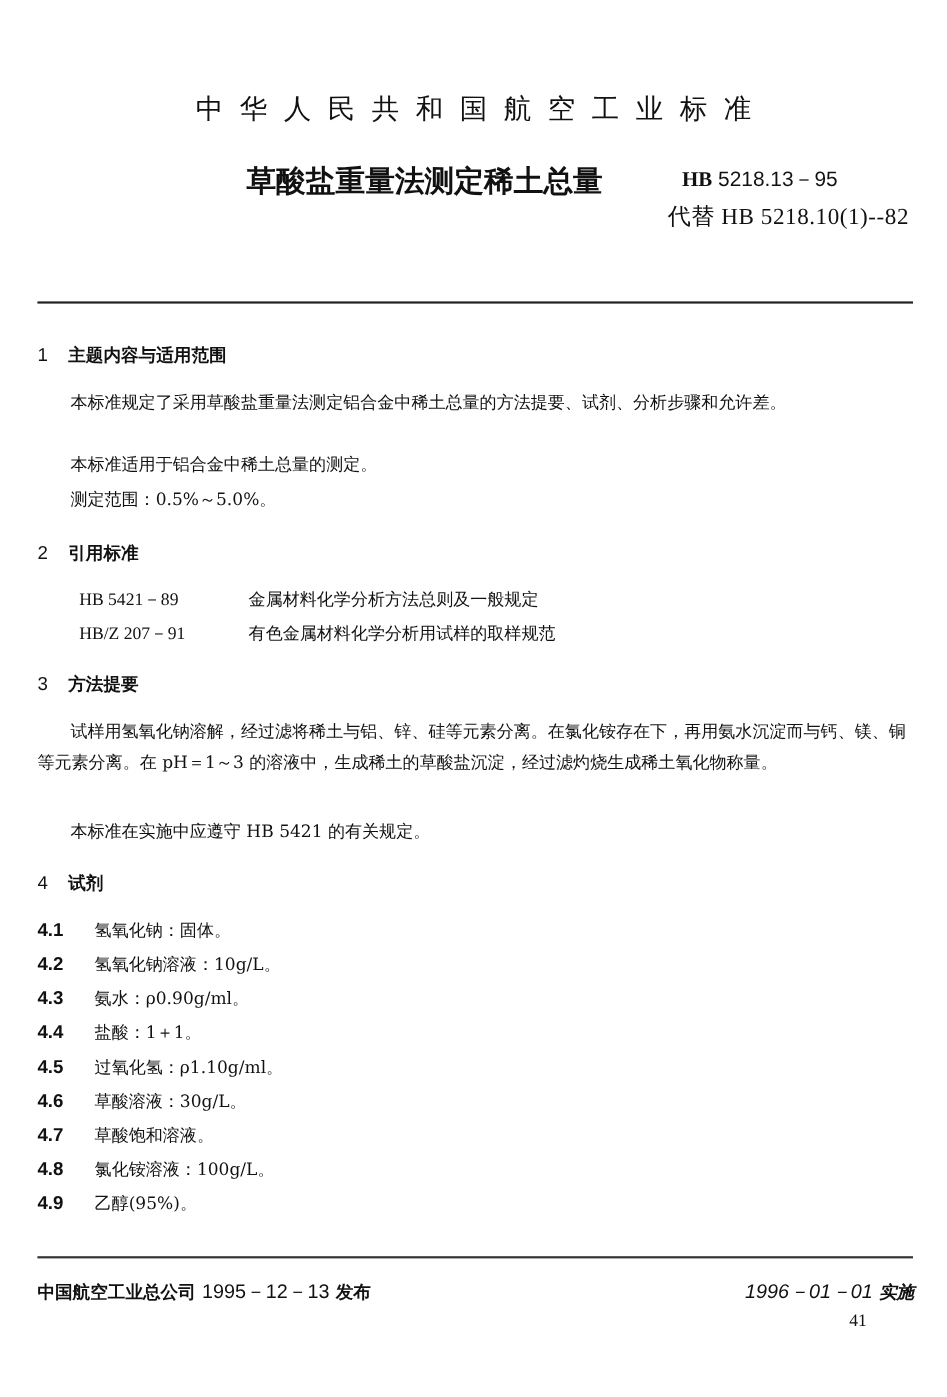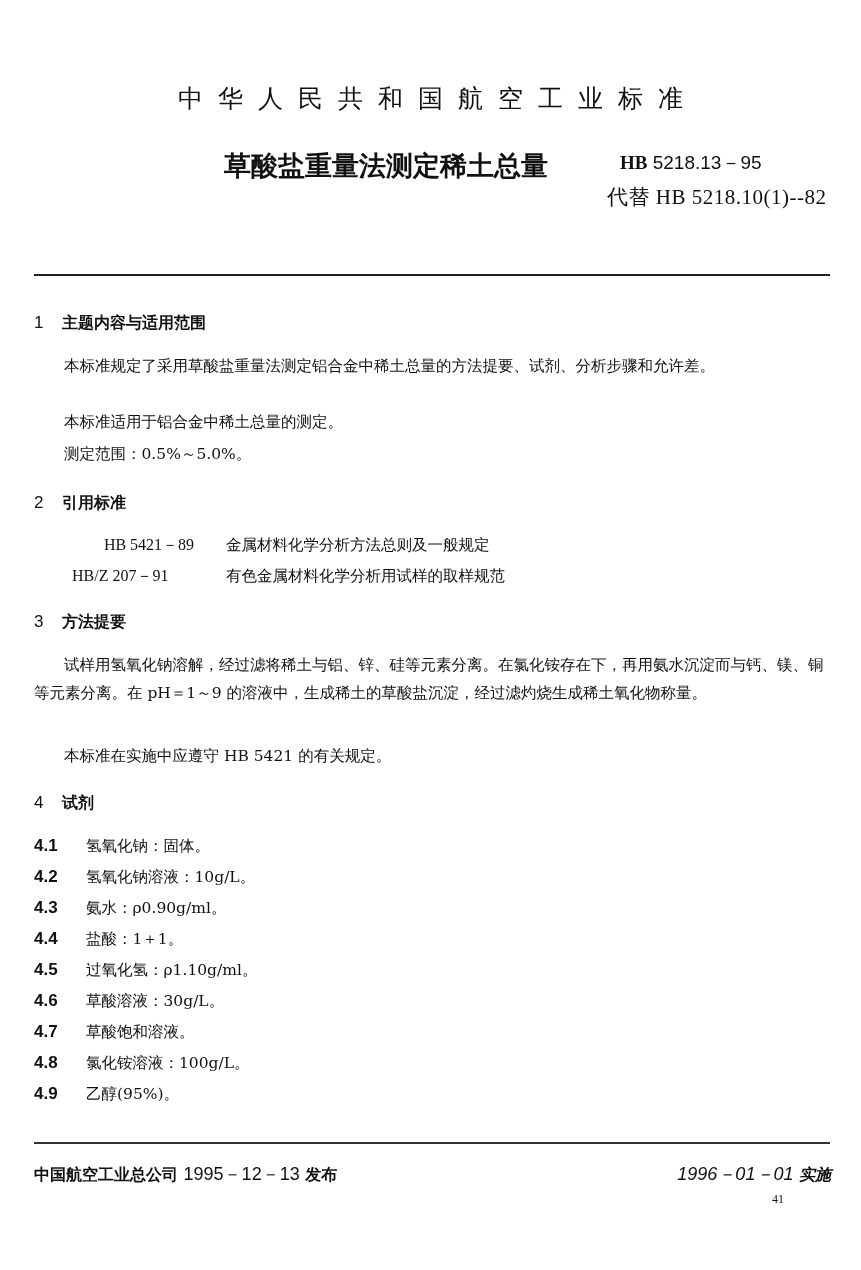--- a/index.html
+++ b/index.html
@@ -114,21 +114,21 @@
       font-style: italic;
     }
     .footer-right .date {
       font-family: "Liberation Sans", sans-serif;
       font-weight: normal;
       font-size: 18px;
     }
     .page-num {
       left: 772px; top: 1192px;
       font-family: "Liberation Serif", serif;
-      font-size: 12px;
+      font-size: 16px;
     }
   </style>
 </head>
 <body>
 
 <div class="abs national-header">中华人民共和国航空工业标准</div>
 
 <div class="abs doc-title">
   <div>草酸盐重量法测定稀土总量</div>
 </div>
@@ -144,31 +144,31 @@
 <div class="abs section-heading" style="top:313px;">
   <span class="num">1</span><span>主题内容与适用范围</span>
 </div>
 <div class="abs para" style="top:352px;">本标准规定了采用草酸盐重量法测定铝合金中稀土总量的方法提要、试剂、分析步骤和允许差。</div>
 <div class="abs para" style="top:408px;">本标准适用于铝合金中稀土总量的测定。</div>
 <div class="abs para" style="top:440px;">测定范围：0.5%～5.0%。</div>
 
 <div class="abs section-heading" style="top:493px;">
   <span class="num">2</span><span>引用标准</span>
 </div>
-<div class="abs ref-row" style="top:535px;text-align:center;">
+<div class="abs ref-row" style="top:535px;">
   <span class="code">HB 5421－89</span><span>金属材料化学分析方法总则及一般规定</span>
 </div>
 <div class="abs ref-row" style="top:566px;">
   <span class="code">HB/Z 207－91</span><span>有色金属材料化学分析用试样的取样规范</span>
 </div>
 
 <div class="abs section-heading" style="top:612px;">
   <span class="num">3</span><span>方法提要</span>
 </div>
-<div class="abs para" style="top:651px;">试样用氢氧化钠溶解，经过滤将稀土与铝、锌、硅等元素分离。在氯化铵存在下，再用氨水沉淀而与钙、镁、铜等元素分离。在 pH＝1～9 的溶液中，生成稀土的草酸盐沉淀，经过滤灼烧生成稀土氧化物称量。</div>
+<div class="abs para" style="top:651px;">试样用氢氧化钠溶解，经过滤将稀土与铝、锌、硅等元素分离。在氯化铵存在下，再用氨水沉淀而与钙、镁、铜等元素分离。在 pH＝1～3 的溶液中，生成稀土的草酸盐沉淀，经过滤灼烧生成稀土氧化物称量。</div>
 <div class="abs para" style="top:742px;">本标准在实施中应遵守 HB 5421 的有关规定。</div>
 
 <div class="abs section-heading" style="top:793px;">
   <span class="num">4</span><span>试剂</span>
 </div>
 
 <div class="abs reagent" style="top:836px;">
   <span class="rnum">4.1</span><span>氢氧化钠：固体。</span>
 </div>
 <div class="abs reagent" style="top:867px;">

